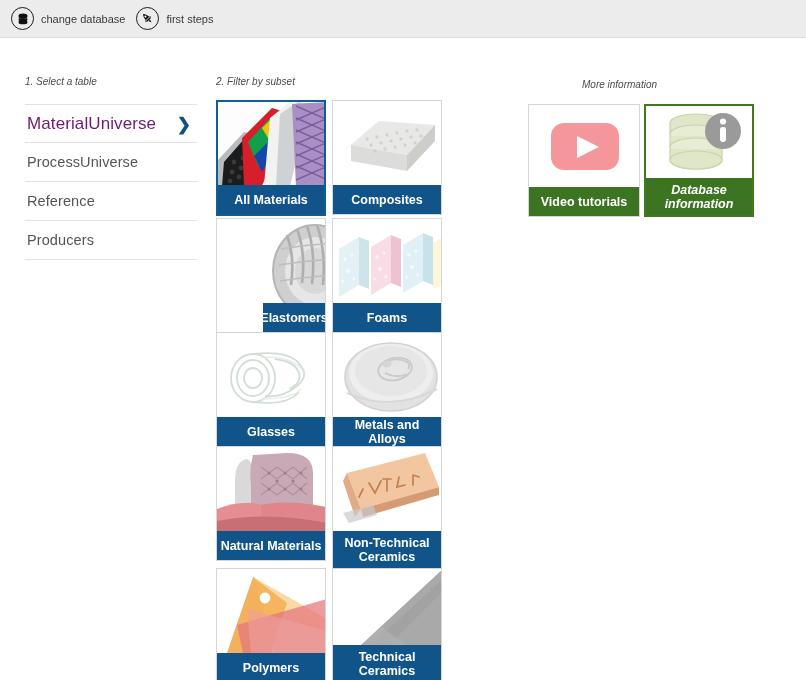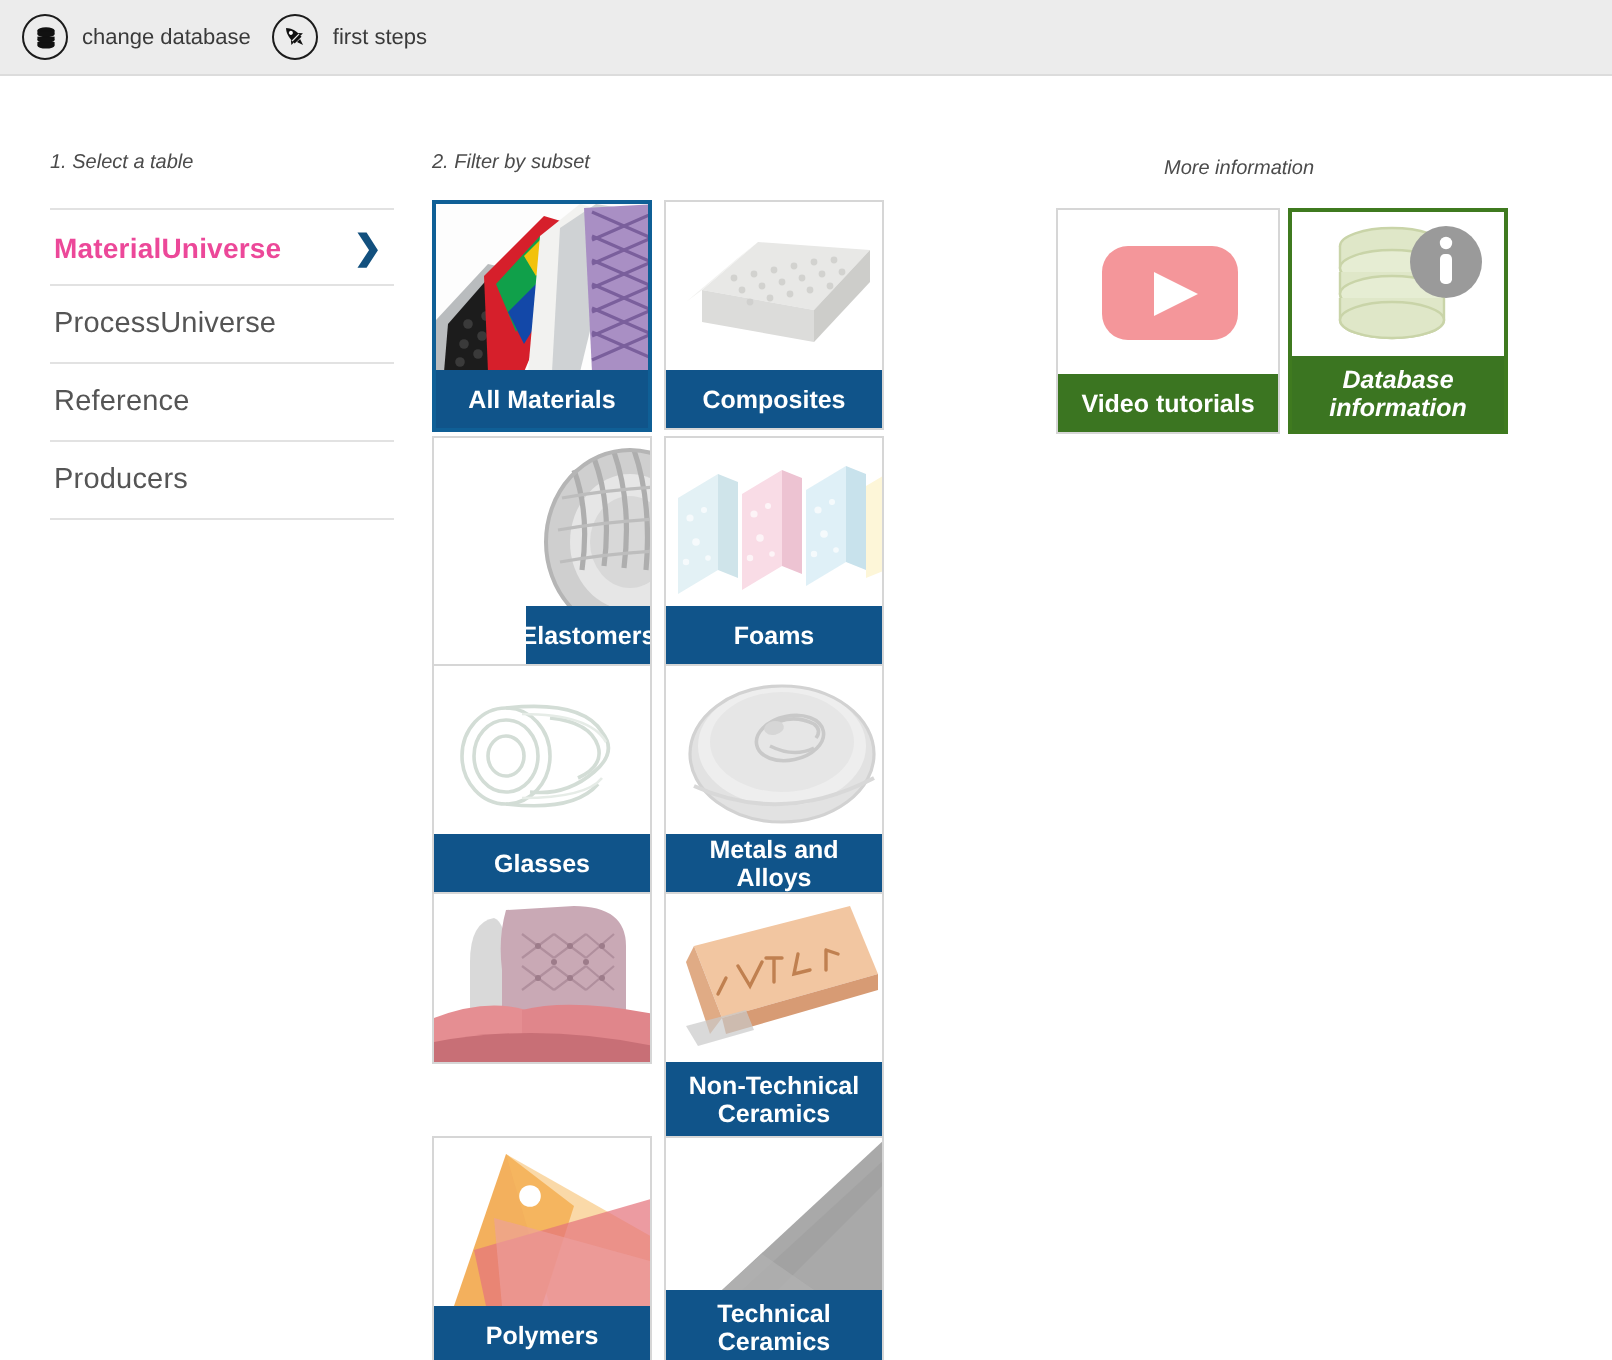--- a/index.html
+++ b/index.html
@@ -66,23 +66,23 @@
     cursor: pointer;
     padding: 0 2px;
   }
   .table-item:first-child { border-top: 1px solid #e2e2e2; }
   .ti-label {
     font-size: 14.5px;
     color: #555555;
     letter-spacing: .1px;
   }
   .table-item.active .ti-label {
-    color: #ec4899;
-    font-weight: bold;
-    font-size: 14px;
+    color: #701a75;
+    font-weight: normal;
+    font-size: 17px;
   }
   .ti-chevron {
     position: absolute; right: 6px; top: 50%;
     transform: translateY(-50%);
     color: #12507e;
     font-size: 17px;
     font-weight: bold;
     line-height: 1;
   }
 
@@ -382,20 +382,21 @@
             <circle cx="84" cy="42" r="1.5"></circle>
           <circle cx="60" cy="34" r="1.5"></circle>
             <circle cx="76" cy="34" r="1.5"></circle>
         </g>
         <path d="M0 62 q26 -10 46 -4 l0 26 l-46 0z" fill="#e58e92"></path>
         <path d="M44 58 q24 -6 66 2 l0 24 l-66 0z" fill="#e0868b"></path>
         <path d="M0 74 q52 -10 110 2 l0 8 l-110 0z" fill="#c86f76"></path>
       </svg>
     </div>
   </div>
+  <div class="tile-cap">Natural Materials</div>
 </div>
 
 <div class="tile" style="left:332px; top:446px;">
   <div class="tile-img">
     <div class="art">
       <svg width="110" height="84" viewBox="0 0 110 84" preserveAspectRatio="none">
         <rect width="110" height="84" fill="#fff"></rect>
         <polygon points="14,26 92,6 106,40 28,62" fill="#f2c6a1"></polygon>
         <polygon points="14,26 28,62 22,70 10,34" fill="#e0ab85"></polygon>
         <polygon points="28,62 106,40 106,48 30,70" fill="#d79b74"></polygon>

